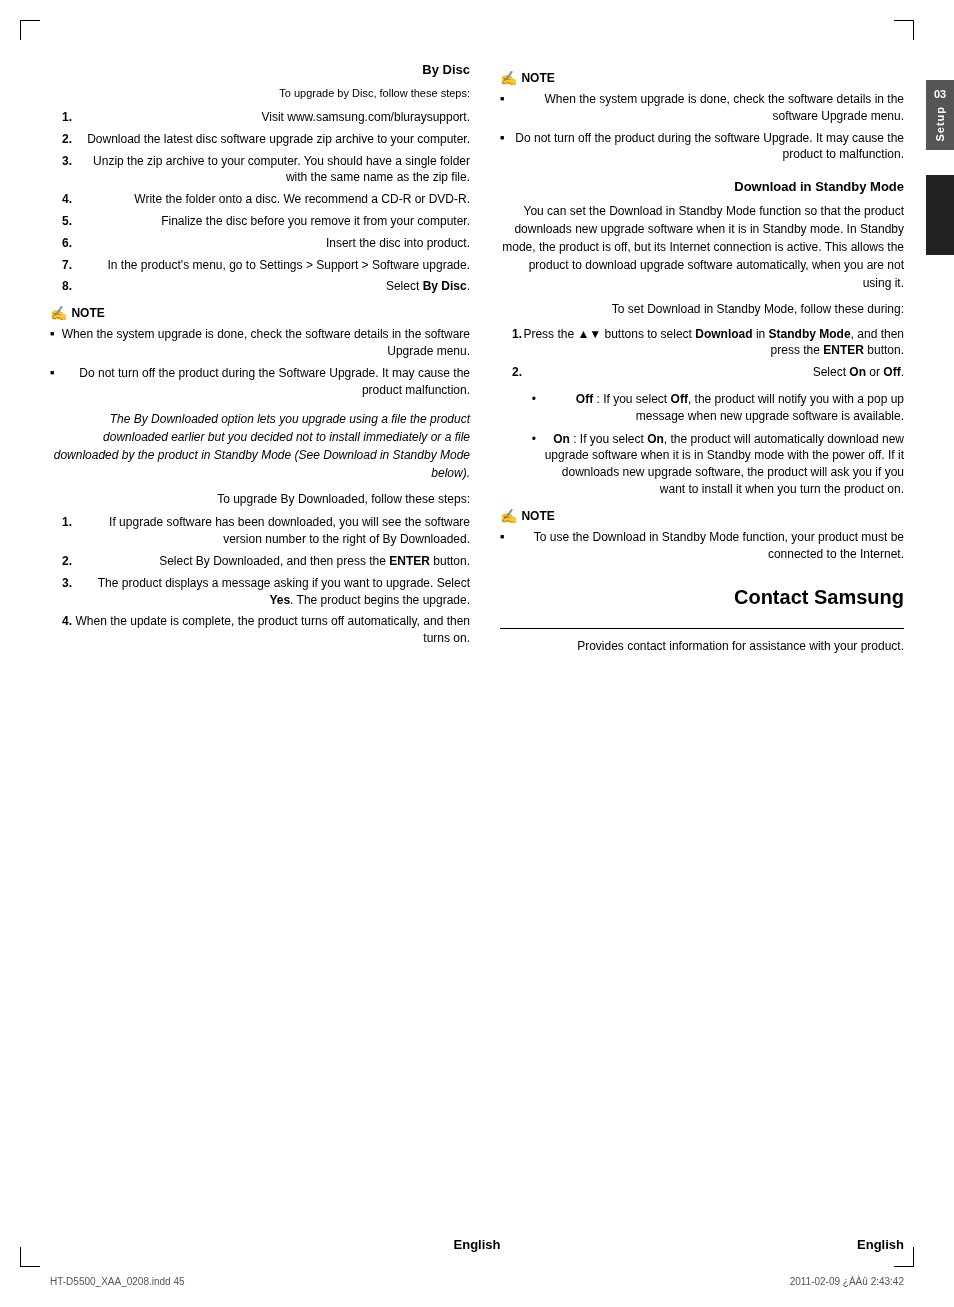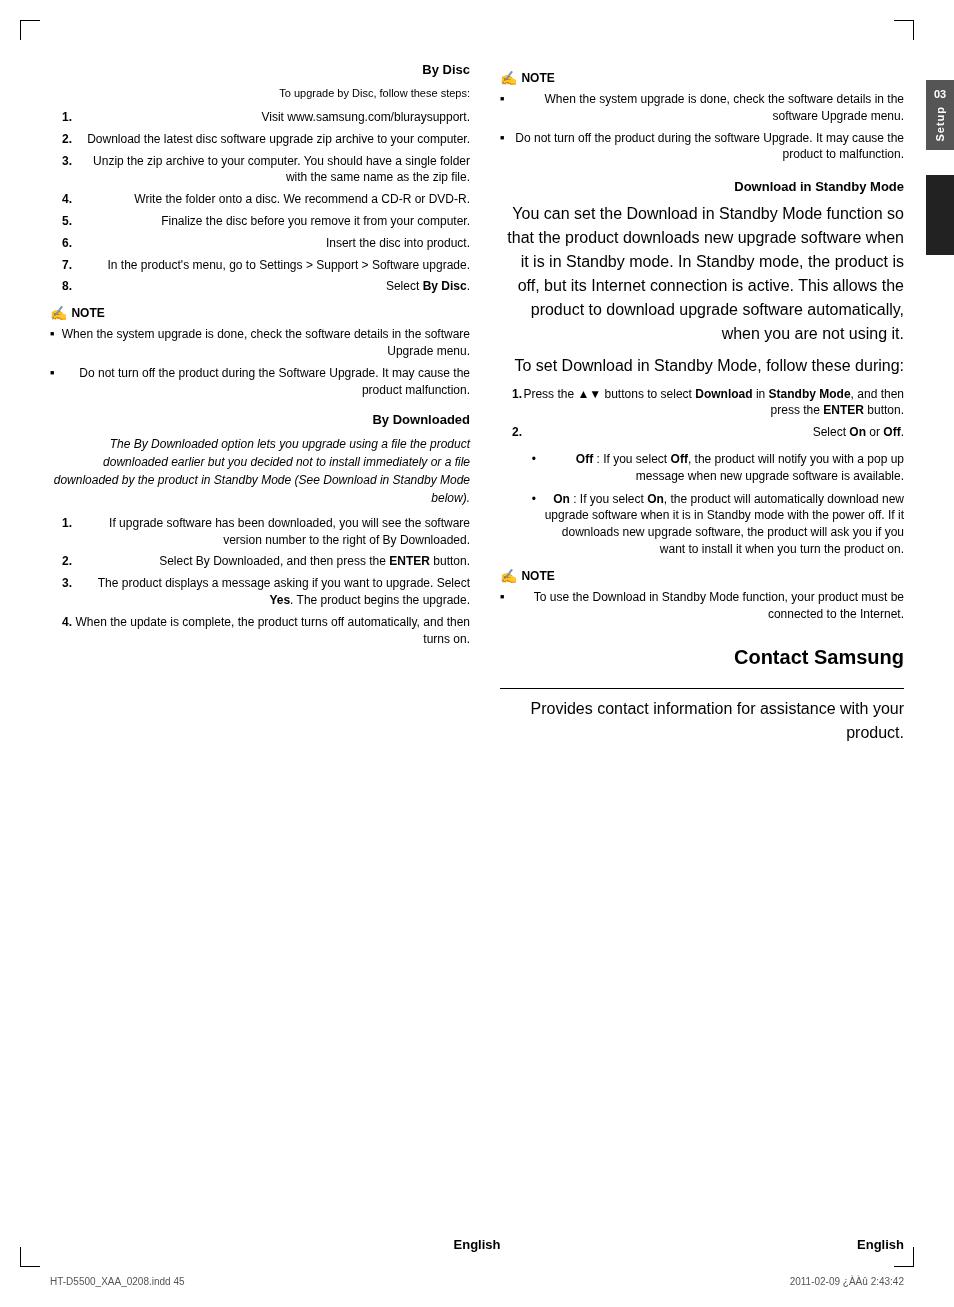--- a/index.html
+++ b/index.html
@@ -163,21 +163,21 @@
     .standby-section {
       margin-top: 0;
     }
     .standby-title {
       font-size: 13px;
       font-weight: bold;
       margin-bottom: 5px;
       border-bottom: none;
     }
     .standby-text {
-      font-size: 16px;
+      font-size: 12px;
       line-height: 1.5;
       margin-bottom: 8px;
     }
 
     
     .bullet-list {
       list-style: none;
       padding: 0;
       margin: 0 0 8px 0;
     }
@@ -198,21 +198,21 @@
       margin-top: 20px;
     }
     .contact-title {
       font-size: 20px;
       font-weight: bold;
       border-bottom: 1px solid #000;
       padding-bottom: 16px;
       margin-bottom: 8px;
     }
     .contact-text {
-      font-size: 16px;
+      font-size: 12px;
       line-height: 1.5;
     }
 
     
     .footer {
       position: absolute;
       bottom: 20px;
       left: 0;
       right: 0;
       display: flex;
@@ -303,22 +303,22 @@
             <span>NOTE</span>
           </div>
           <ul class="note-list">
             <li>When the system upgrade is done, check the software details in the software Upgrade menu.</li>
             <li>Do not turn off the product during the Software Upgrade. It may cause the product malfunction.</li>
           </ul>
         </div>
       </div>
 
       <div class="by-downloaded-section">
-        <p class="section-title">By Downloaded</p>
         <p style="font-size:12px;line-height:1.5;margin-bottom:8px;font-style:italic;">The By Downloaded option lets you upgrade using a file the product downloaded earlier but you decided not to install immediately or a file downloaded by the product in Standby Mode (See Download in Standby Mode below).</p>
+        <p style="font-size:12px;margin-bottom:6px;">To upgrade By Downloaded, follow these steps:</p>
         <ol class="numbered-list">
           <li>
               <span class="num bold">1.</span>
               <span class="text">If upgrade software has been downloaded, you will see the software version number to the right of By Downloaded.</span>
             </li>
           <li>
               <span class="num bold">2.</span>
               <span class="text">Select By Downloaded, and then press the <strong>ENTER</strong> button.</span>
             </li>
           <li>

